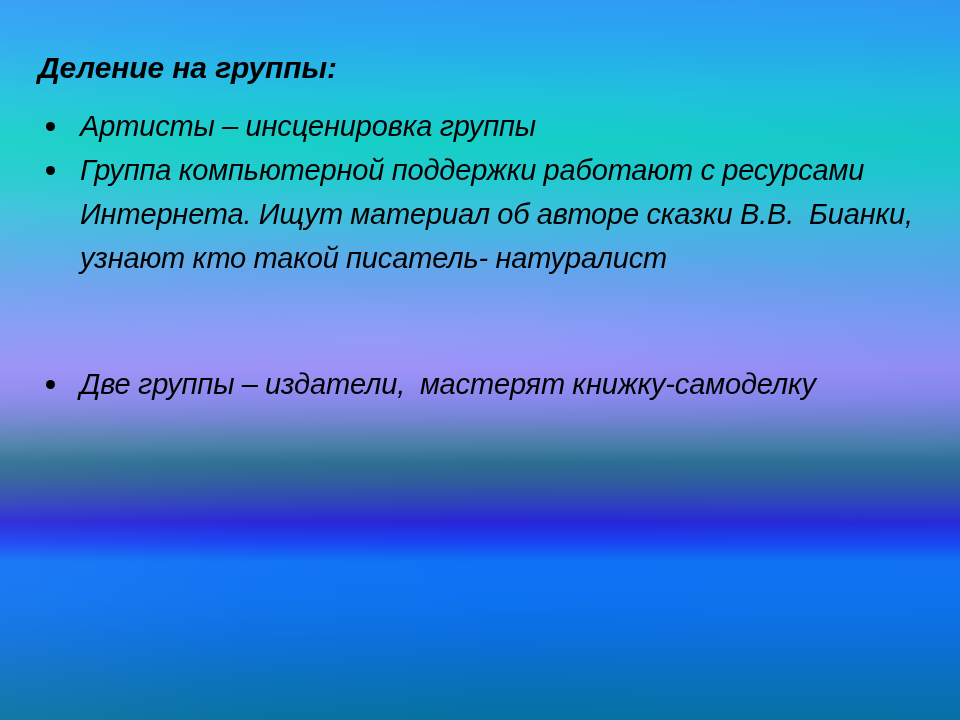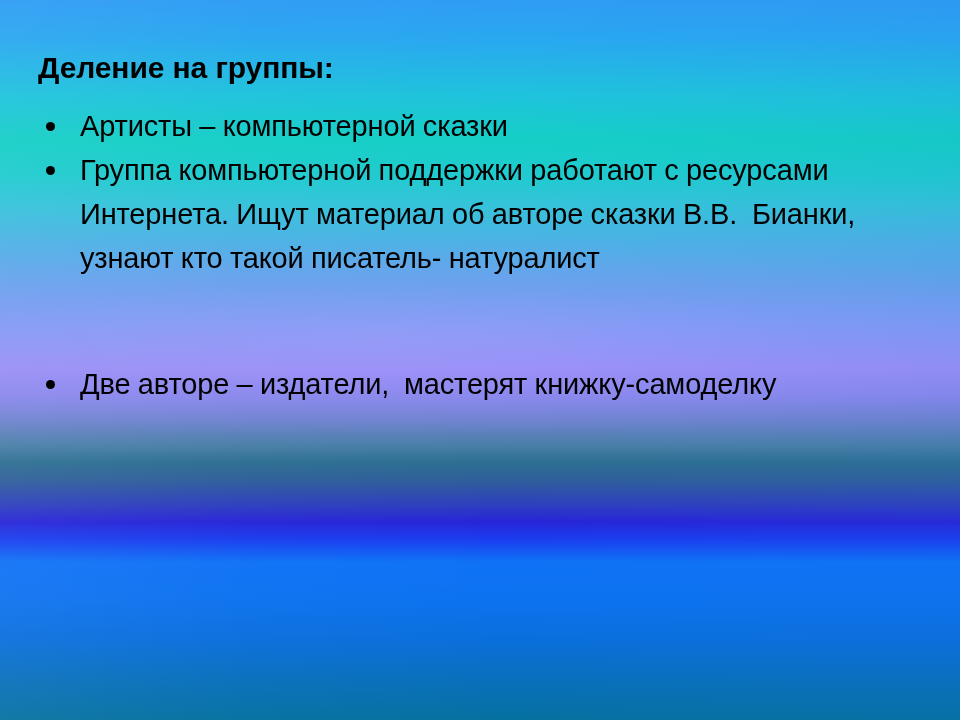--- a/index.html
+++ b/index.html
@@ -83,20 +83,21 @@
     pointer-events: none;
   }
 
   
   .content {
     position: absolute;
     left: 0;
     top: 0;
     width: 960px;
     height: 720px;
+    font-style: italic;
   }
 
   .slide-title {
     position: absolute;
     left: 38px;
     top: 50px;
     font-size: 30px;
     font-weight: bold;
     color: #000000;
     letter-spacing: -0.1px;
@@ -152,28 +153,28 @@
   <div class="bg-glow"></div>
 
   <div class="content">
 
     <div class="slide-title">Деление на группы:</div>
 
     <ul class="bullet-list">
 
       <li class="bullet-item b1">
         <span class="dot"></span>
-        <span class="btext">Артисты – компьютерной сказки</span>
+        <span class="btext">Артисты – инсценировка группы</span>
       </li>
 
       <li class="bullet-item b2">
         <span class="dot"></span>
         <span class="btext">Группа компьютерной поддержки работают с ресурсами Интернета. Ищут материал об авторе сказки В.В.  Бианки, узнают кто такой писатель- натуралист</span>
       </li>
 
       <li class="bullet-item b3">
         <span class="dot"></span>
-        <span class="btext">Две авторе – издатели,  мастерят книжку-самоделку</span>
+        <span class="btext">Две группы – издатели,  мастерят книжку-самоделку</span>
       </li>
 
     </ul>
   </div>
 </div>
 
 </body></html>

